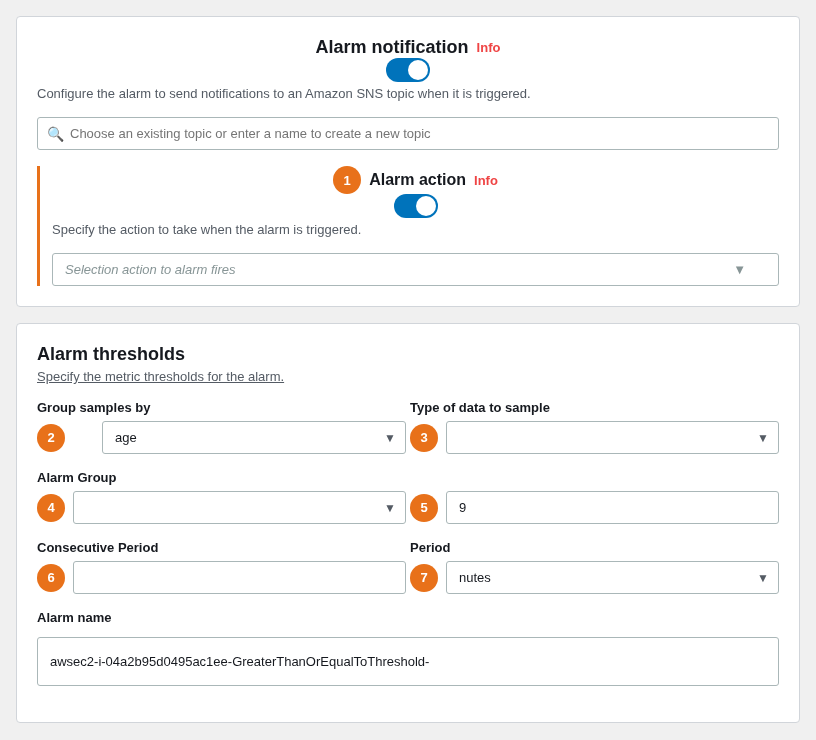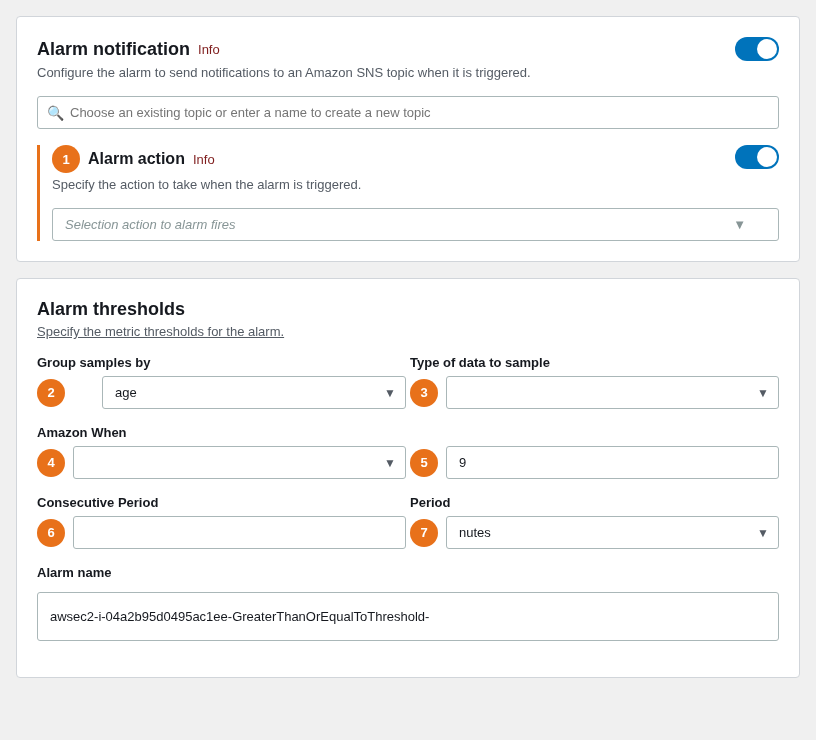--- a/index.html
+++ b/index.html
@@ -14,41 +14,44 @@
     .card {
       background: #fff;
       border: 1px solid #d1d5da;
       border-radius: 4px;
       padding: 20px;
       margin-bottom: 16px;
     }
 
     .card-header {
       display: flex;
+      align-items: center;
       justify-content: space-between;
       margin-bottom: 4px;
+      flex-direction: column;
     }
 
     .card-title-row {
       display: flex;
       align-items: center;
       gap: 8px;
     }
 
     .card-title {
       font-size: 18px;
       font-weight: 700;
       color: #16191f;
     }
 
     .info-link {
-      color: #7f1d1d;
+      color: #ef4444;
       font-size: 13px;
       cursor: pointer;
       text-decoration: none;
+      font-weight: bold;
     }
 
     .card-description {
       font-size: 13px;
       color: #545b64;
       margin-bottom: 16px;
     }
 
     
     .toggle {
@@ -277,21 +280,21 @@
             <option value=""></option>
           </select>
           <span class="select-arrow">▼</span>
         </div>
       </div>
     </div>
   </div>
 
   <div class="two-col field-group">
     <div>
-      <div class="field-label">Amazon When</div>
+      <div class="field-label">Alarm Group</div>
       <div class="inline-badge-row">
         <div class="step-badge">4</div>
         <div class="select-wrapper" style="flex:1;">
           <select class="select-field">
             <option value=""></option>
           </select>
           <span class="select-arrow">▼</span>
         </div>
       </div>
     </div>

